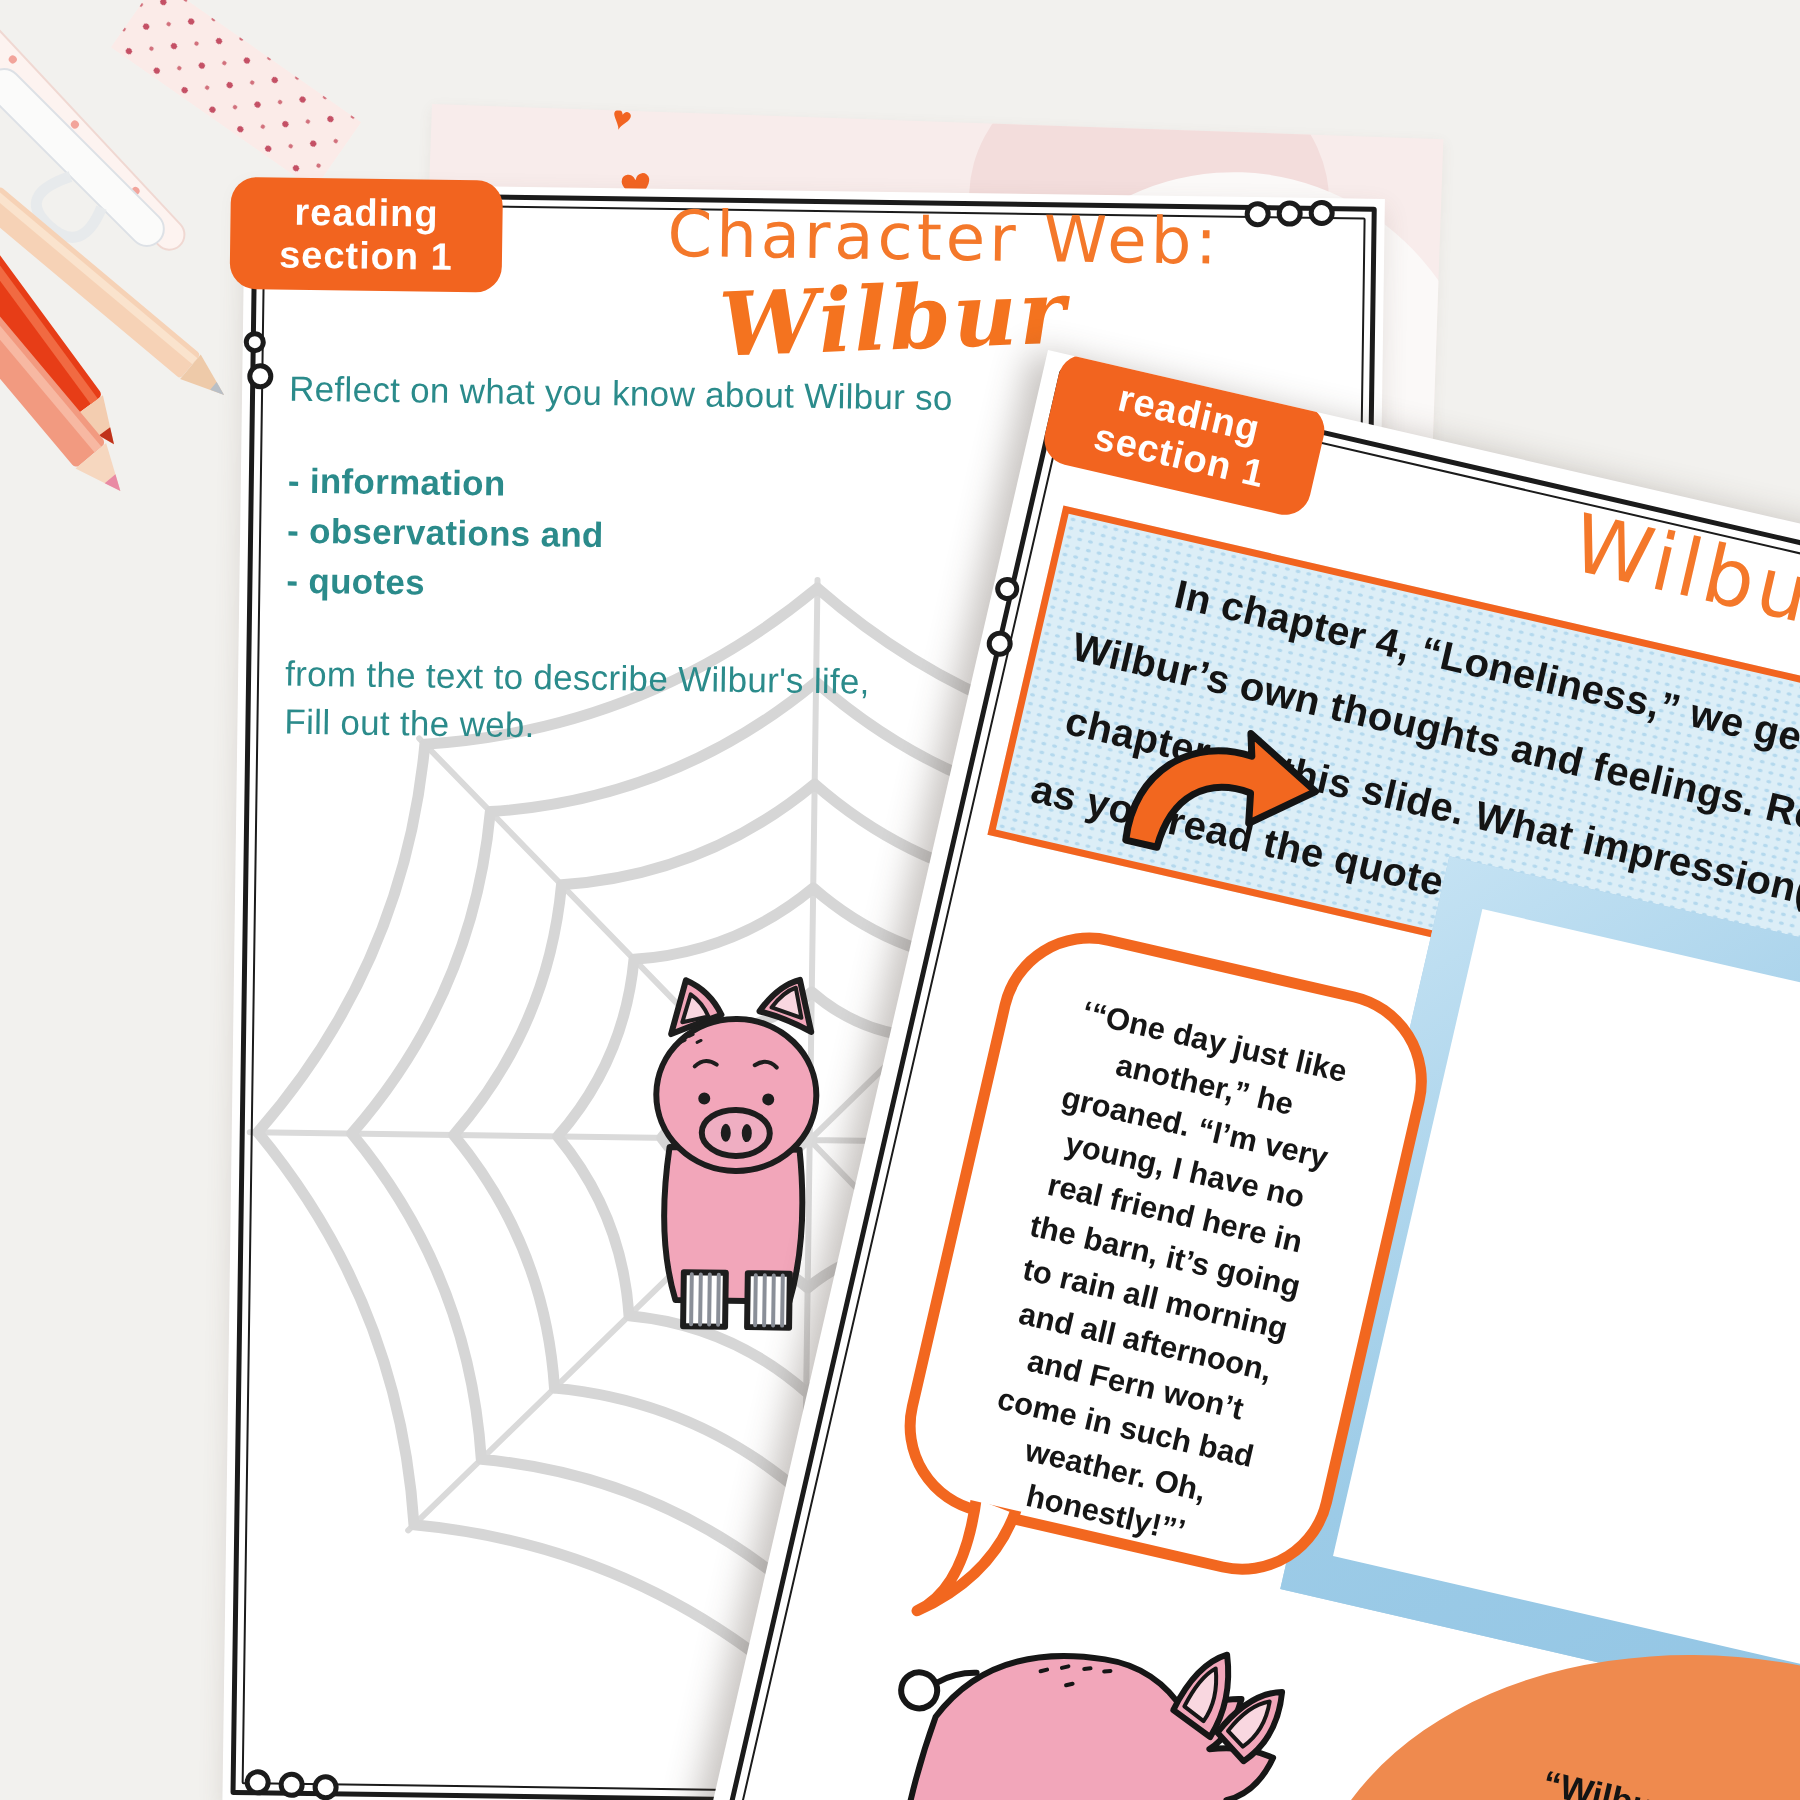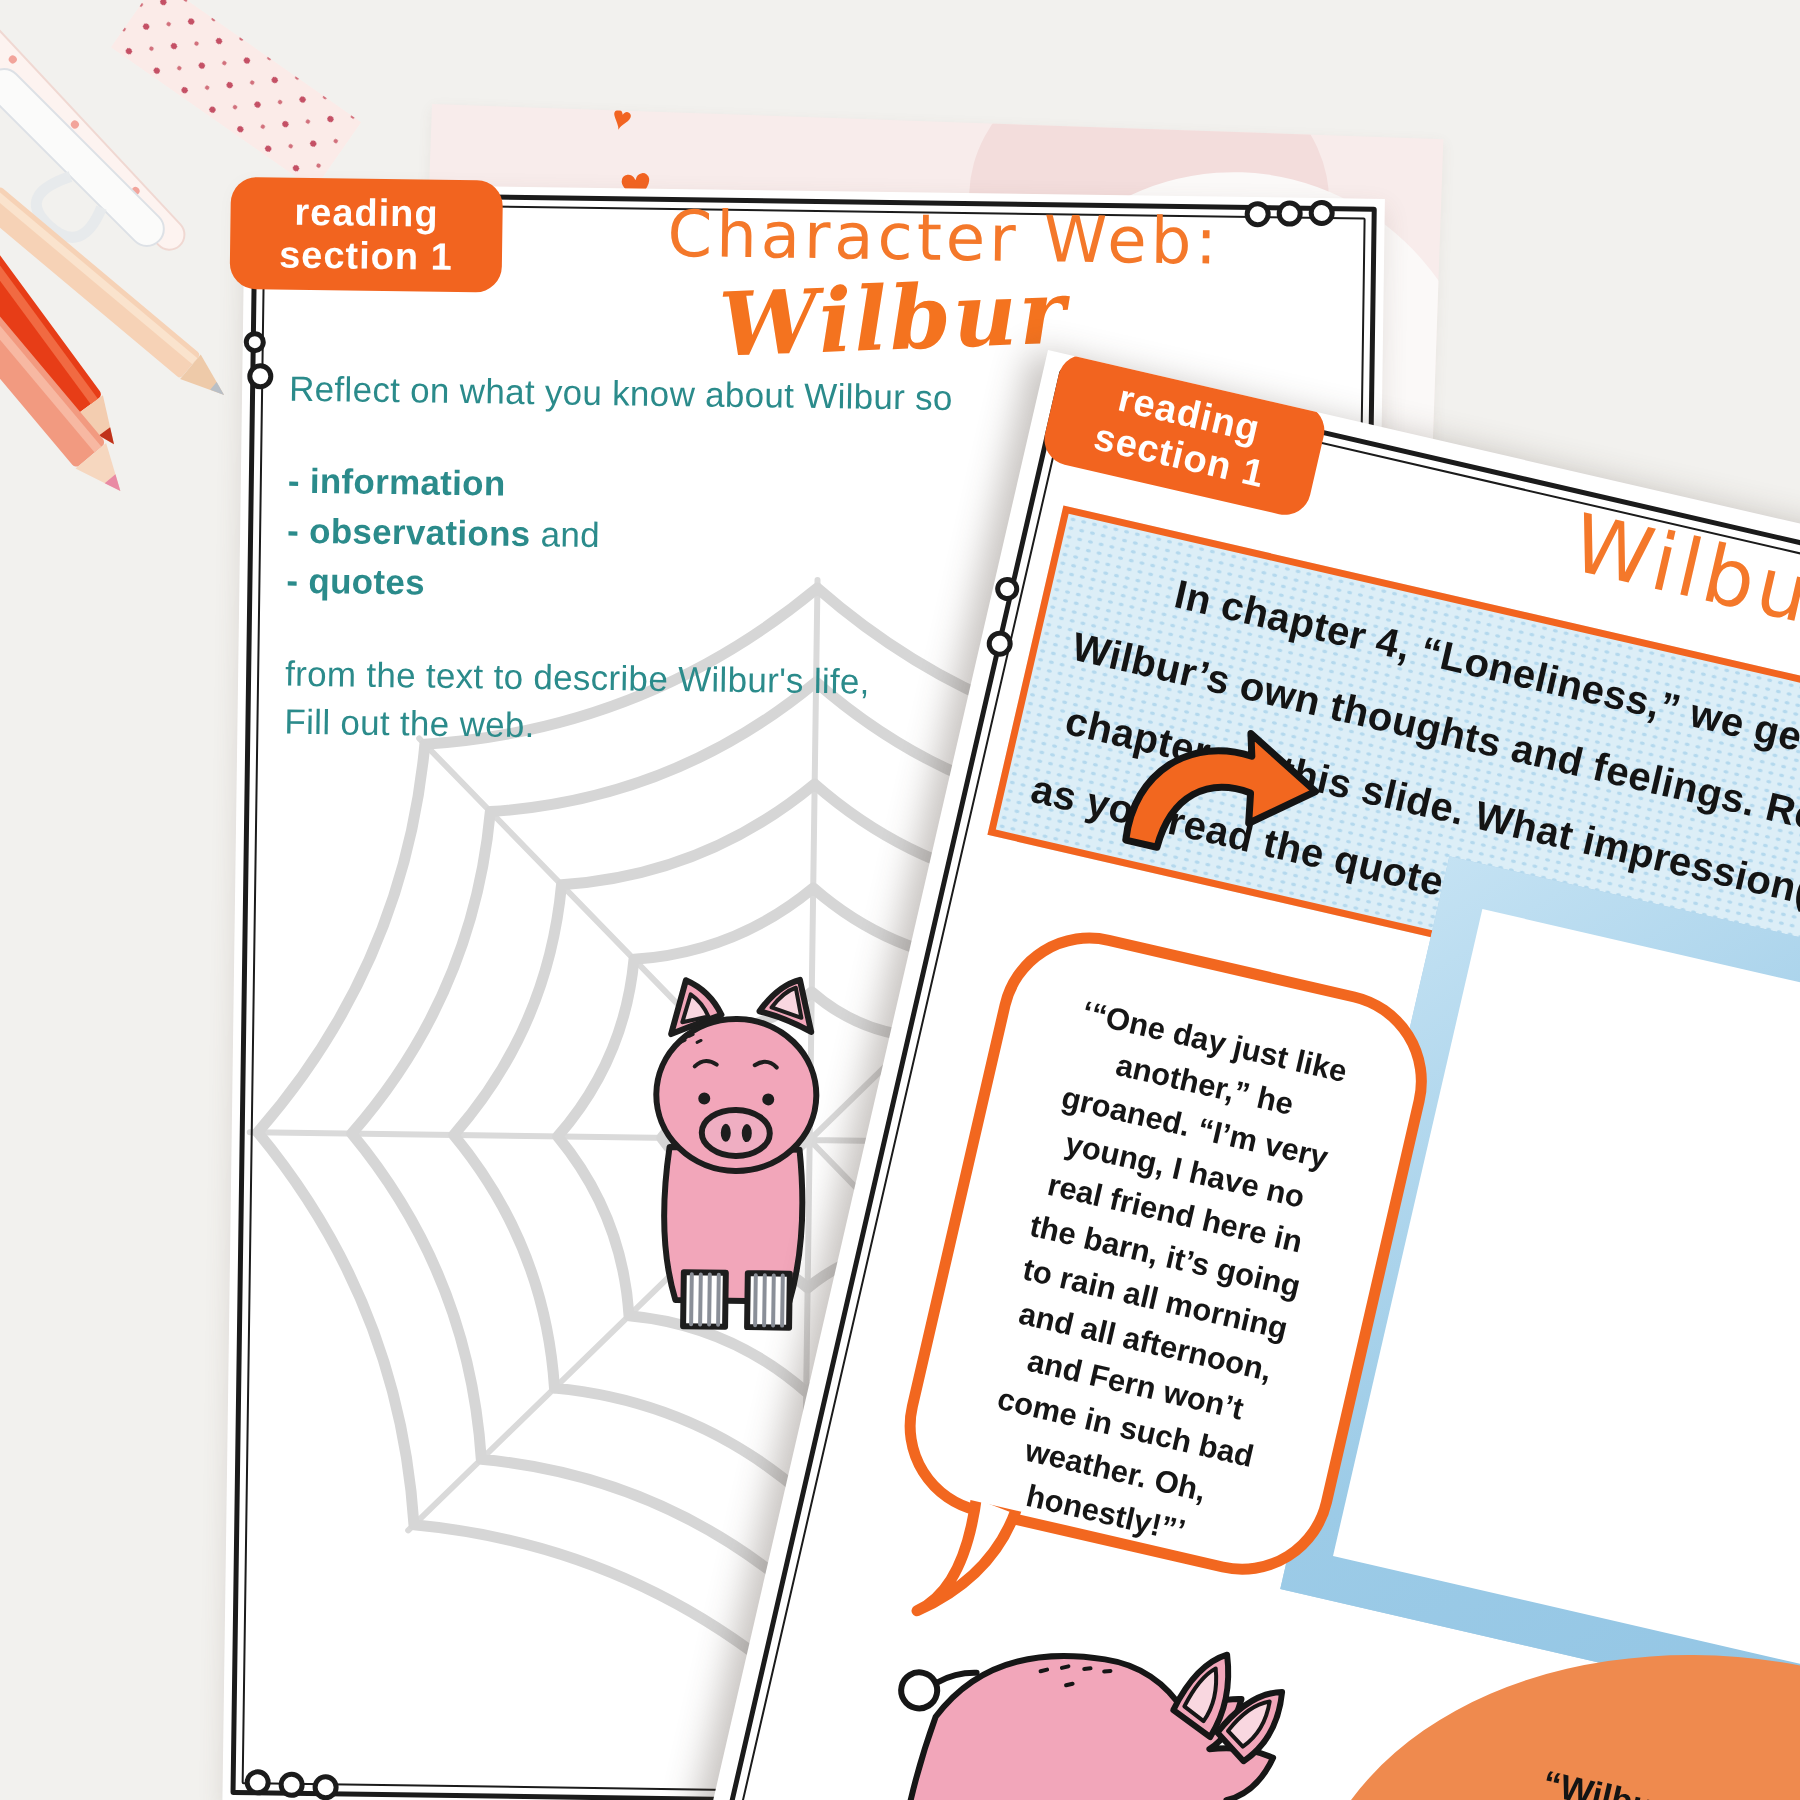--- a/index.html
+++ b/index.html
@@ -64,21 +64,21 @@
   }
   .p1-script{
     position:absolute;left:430px;top:74px;width:440px;text-align:center;
     font-family:"DejaVu Serif",serif;font-style:italic;font-weight:bold;
     font-size:88px;color:#f4731f;letter-spacing:2px;transform:rotate(-3deg);
   }
   .p1-teal{position:absolute;left:34px;color:#2b8b8b;font-size:35px;letter-spacing:.3px;white-space:nowrap;}
   .l-intro{top:172px;}
   .l-b1{top:264px;font-weight:bold;}
   .l-b2{top:314px;font-weight:bold;}
-  .l-b2 .rest{font-weight:normal;}
+  .l-b2 .rest{font-weight:bold;}
   .l-b3{top:364px;font-weight:bold;}
   .l-out1{top:457px;}
   .l-out2{top:505px;}
   .pig1{position:absolute;left:395px;top:770px;}
 
   
   .page2{
     left:1048px;top:350px;width:1280px;height:1810px;
     transform:rotate(13deg);transform-origin:0 0;
     box-shadow:-16px 4px 34px rgba(70,55,45,.30);

